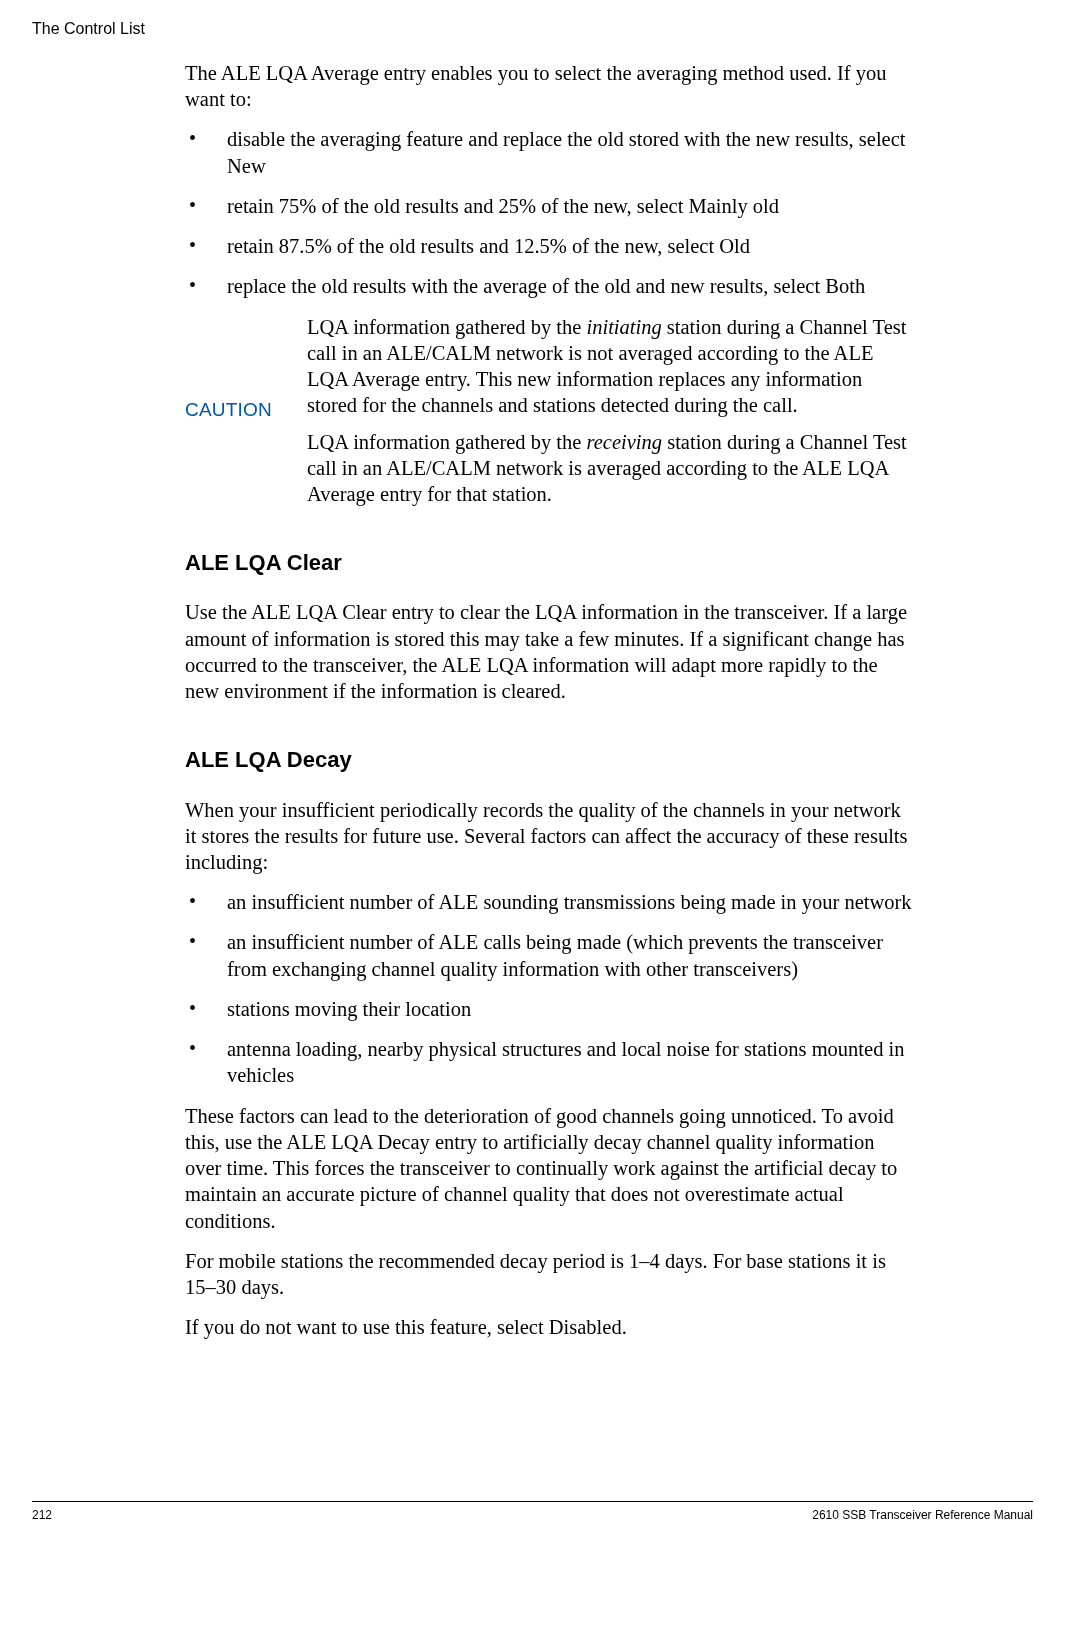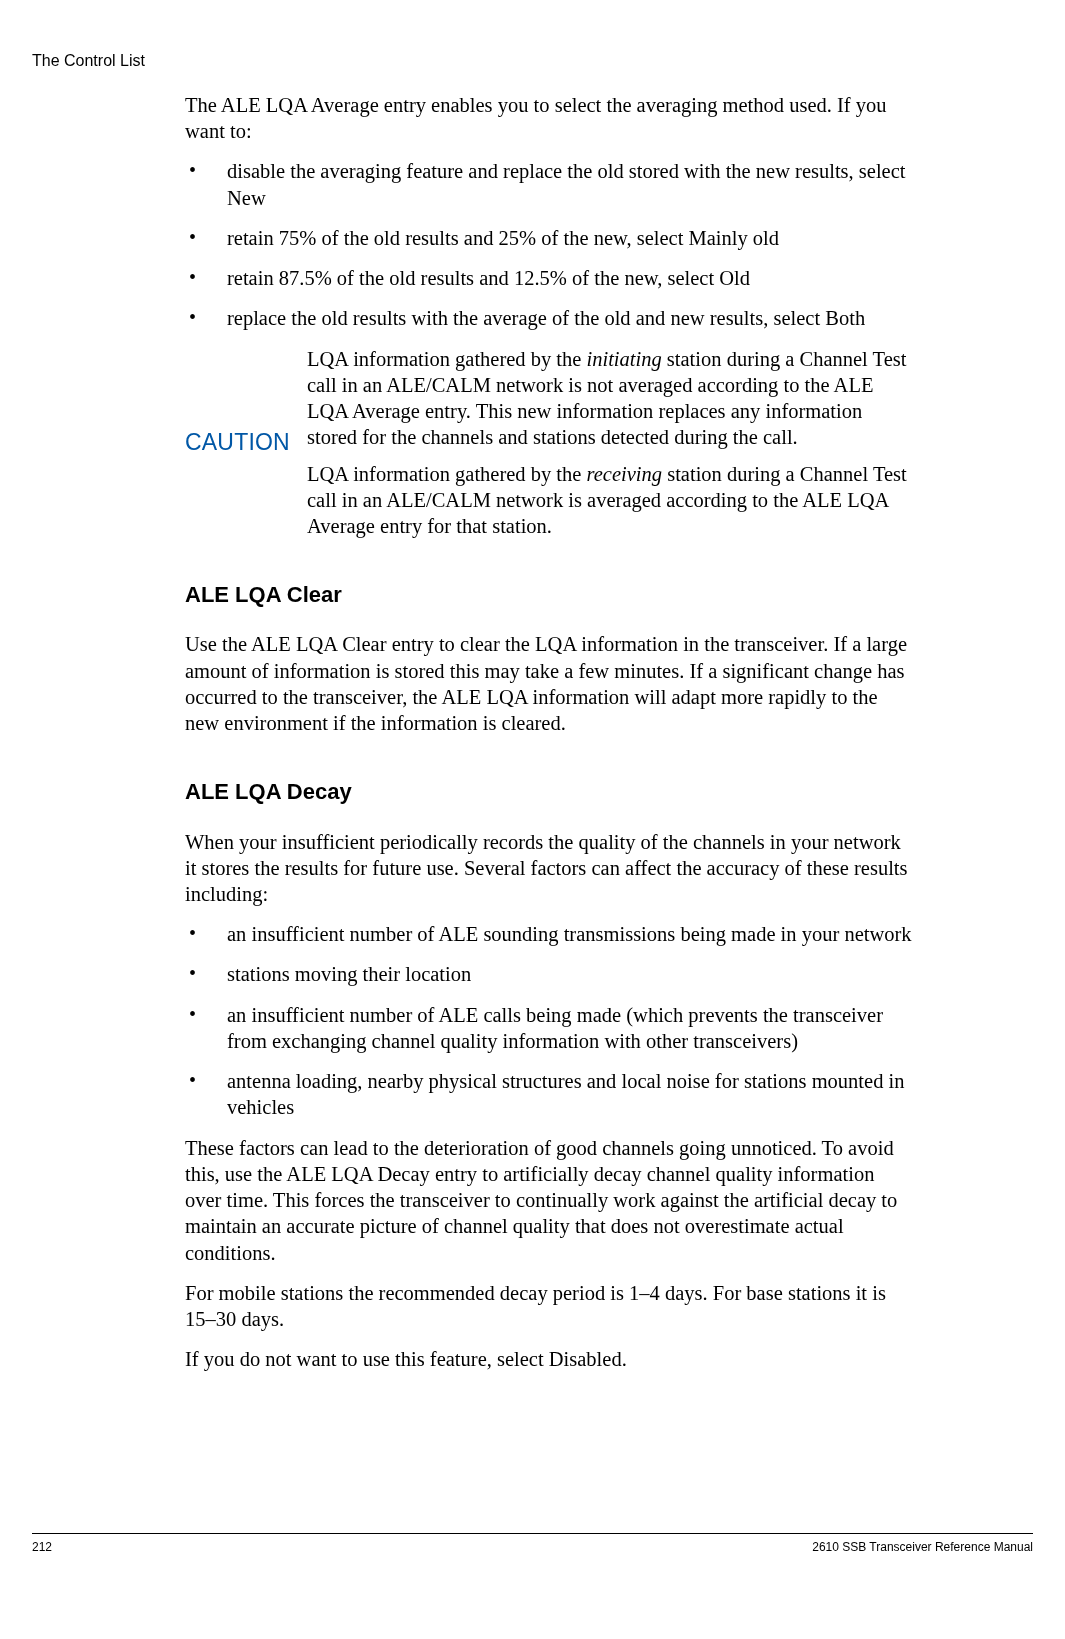--- a/index.html
+++ b/index.html
@@ -11,21 +11,20 @@
     background: #fff;
     font-family: "Times New Roman", Times, serif;
     color: #000;
     position: relative;
   }
   .page {
     position: relative;
     width: 1065px;
     height: 1558px;
     box-sizing: border-box;
-    margin-top: 32px;
   }
   .running-header {
     position: absolute;
     top: 20px;
     left: 32px;
     font-family: Arial, Helvetica, sans-serif;
     font-size: 16px;
   }
   .content {
     position: absolute;
@@ -57,21 +56,21 @@
   }
   .caution-block {
     display: flex;
     align-items: center;
     margin: 6px 0 34px 0;
   }
   .caution-label {
     flex: 0 0 122px;
     font-family: Arial, Helvetica, sans-serif;
     color: #0057a6;
-    font-size: 23px;
+    font-size: 19px;
     letter-spacing: 0.2px;
   }
   .caution-body {
     flex: 1;
   }
   .caution-body p {
     margin: 0 0 10px 0;
   }
   .caution-body p:last-child {
     margin-bottom: 0;
@@ -129,22 +128,22 @@
     <div class="section-heading">ALE LQA Clear</div>
 
     <p class="para">Use the ALE LQA Clear entry to clear the LQA information in the transceiver. If a large amount of information is stored this may take a few minutes. If a significant change has occurred to the transceiver, the ALE LQA information will adapt more rapidly to the new environment if the information is cleared.</p>
 
     <div class="section-heading">ALE LQA Decay</div>
 
     <p class="para">When your insufficient periodically records the quality of the channels in your network it stores the results for future use. Several factors can affect the accuracy of these results including:</p>
 
     <ul class="bullets">
       <li>an insufficient number of ALE sounding transmissions being made in your network</li>
+      <li>an insufficient number of ALE calls being made (which prevents the transceiver from exchanging channel quality information with other transceivers)</li>
       <li>stations moving their location</li>
-      <li>an insufficient number of ALE calls being made (which prevents the transceiver from exchanging channel quality information with other transceivers)</li>
       <li>antenna loading, nearby physical structures and local noise for stations mounted in vehicles</li>
     </ul>
 
     <p class="para">These factors can lead to the deterioration of good channels going unnoticed. To avoid this, use the ALE LQA Decay entry to artificially decay channel quality information over time. This forces the transceiver to continually work against the artificial decay to maintain an accurate picture of channel quality that does not overestimate actual conditions.</p>
 
     <p class="para">For mobile stations the recommended decay period is 1–4 days. For base stations it is 15–30 days.</p>
 
     <p class="para">If you do not want to use this feature, select Disabled.</p>
 
   </div>

